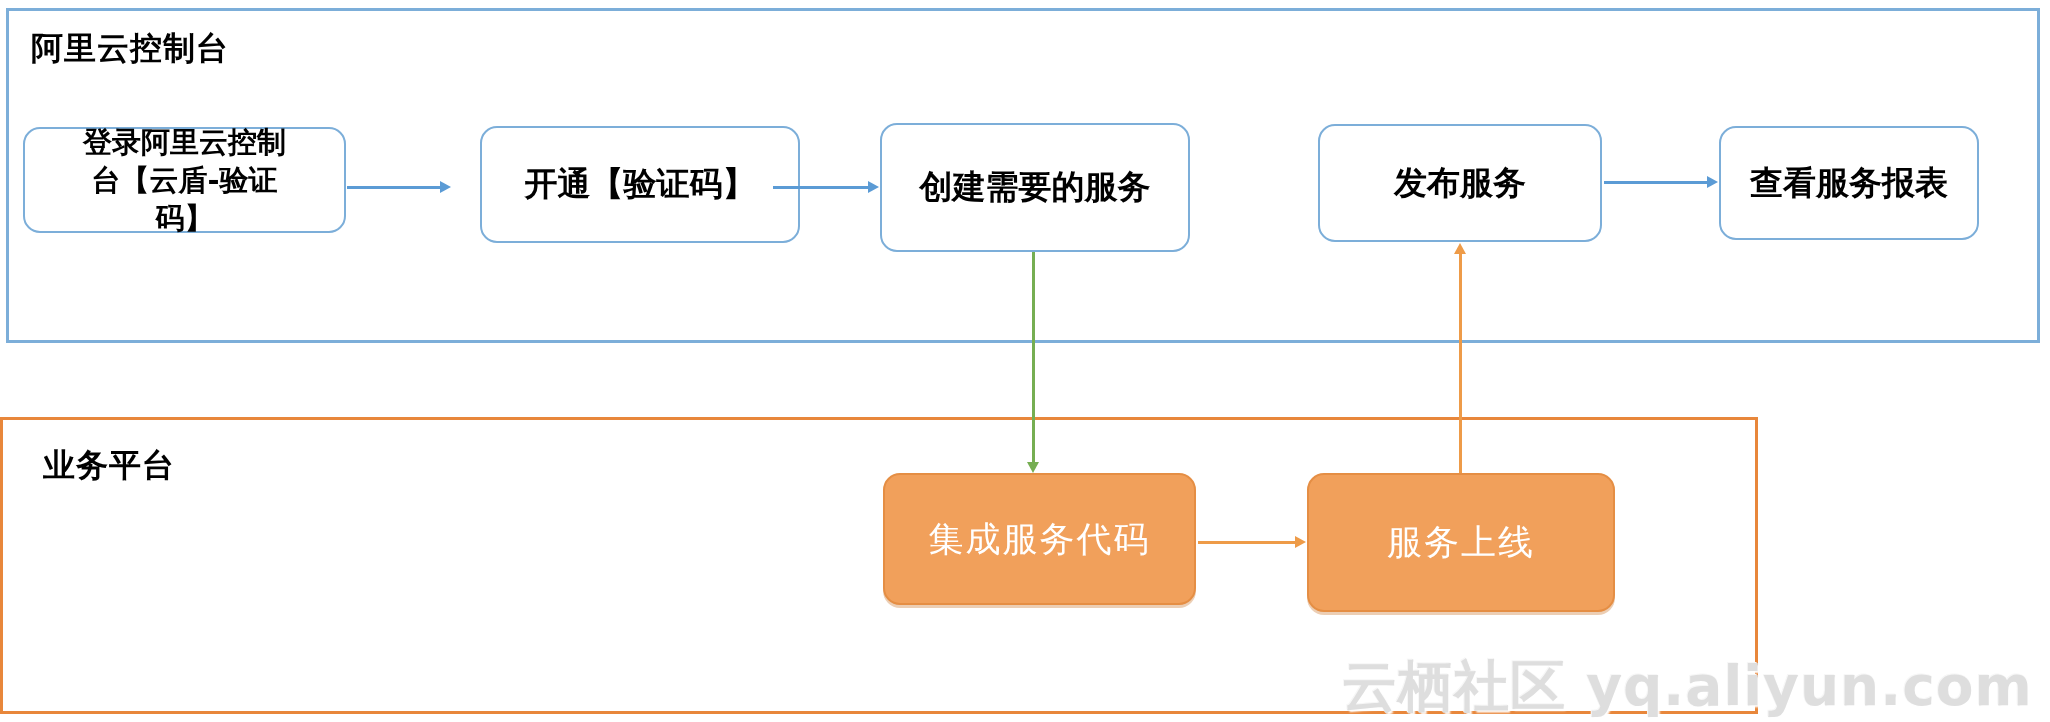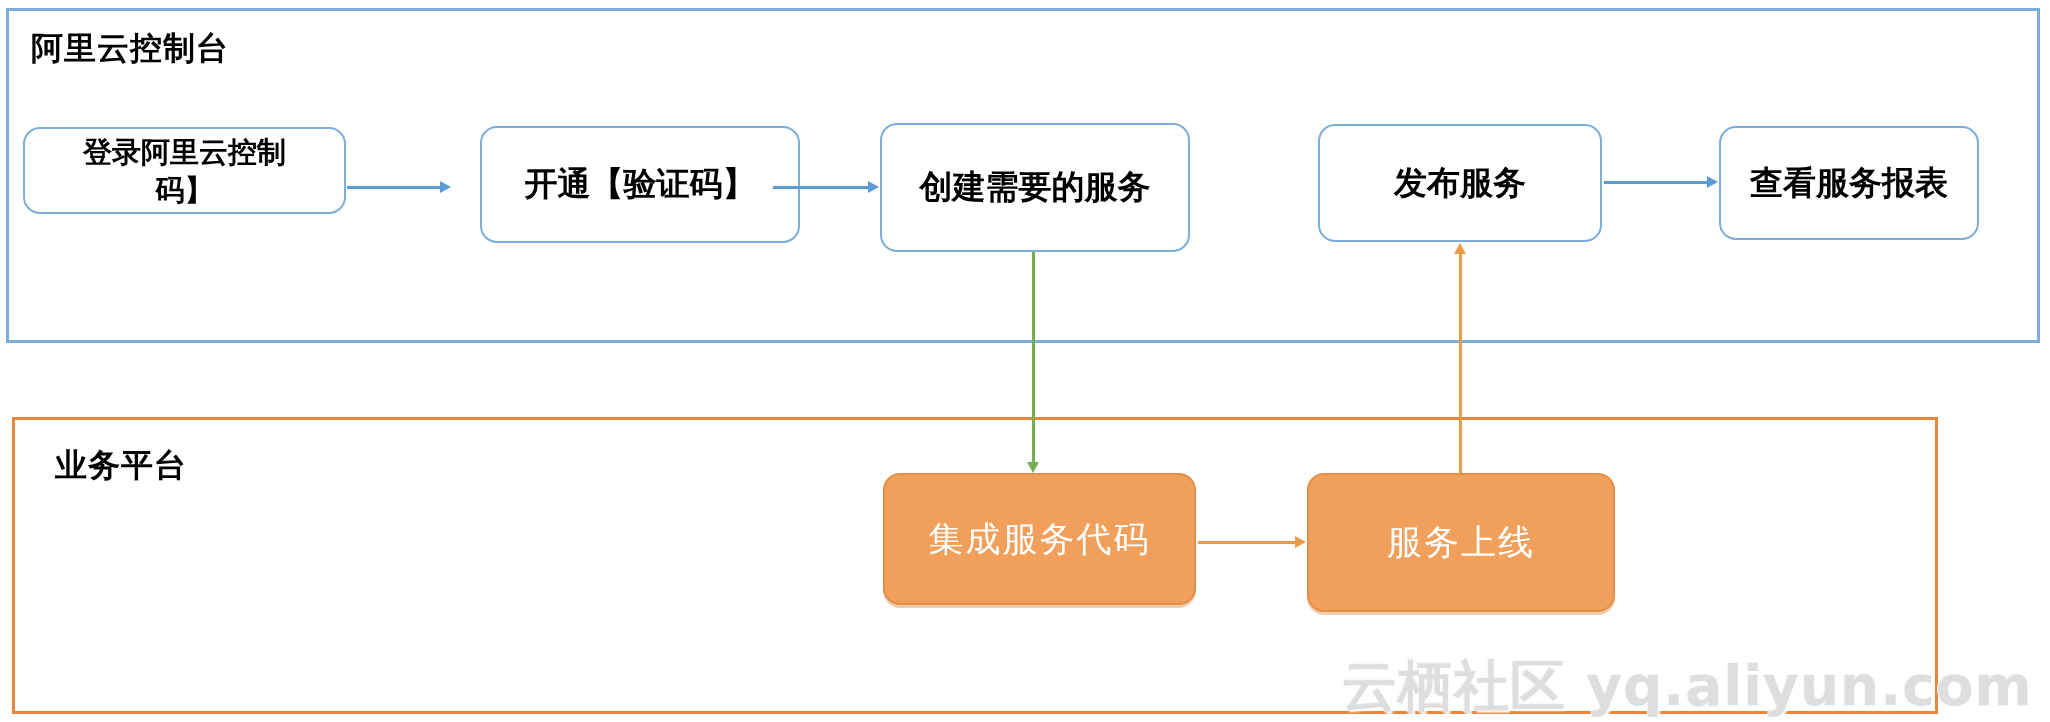--- a/index.html
+++ b/index.html
@@ -12,34 +12,34 @@
     --orange-arrow:#ee9b48;
     --wm-gray:#dedede;
   }
   *{margin:0;padding:0;box-sizing:border-box;}
   html,body{background:#ffffff;}
   body{font-family:"DejaVu Sans",sans-serif;}
   .canvas{position:relative;width:2050px;height:722px;background:#ffffff;overflow:hidden;}
 
   .lane{position:absolute;background:#ffffff;}
   .lane-console{left:6px;top:8px;width:2034px;height:335px;border:3px solid var(--blue-border);}
-  .lane-business{left:12px;top:417px;width:1926px;height:297px;border:3px solid var(--orange-border);text-align:right;}
+  .lane-business{left:0;top:417px;width:1758px;height:297px;border:3px solid var(--orange-border);text-align:right;}
 
   .lane-title{position:absolute;font-weight:700;color:#000;font-size:32px;letter-spacing:1px;white-space:nowrap;}
   .lane-title-console{left:22px;top:16px;}
   .lane-title-business{left:40px;top:24px;}
 
   .node{position:absolute;display:flex;align-items:center;justify-content:center;
         text-align:center;border-radius:17px;}
   .node-blue{background:#ffffff;border:2px solid var(--blue-border);color:#000;font-weight:700;font-size:33px;}
   .node-orange{background:var(--orange-fill);border:2px solid var(--orange-node-border);
         color:#ffffff;font-weight:400;font-size:35px;letter-spacing:2px;
         box-shadow:0 3px 0 rgba(200,115,40,0.35);}
 
-  .node-login{left:23px;top:127px;width:323px;height:87px;font-size:29px;line-height:38px;}
+  .node-login{left:23px;top:127px;width:323px;height:106px;font-size:29px;line-height:38px;}
   .node-activate{left:480px;top:126px;width:320px;height:117px;}
   .node-create{left:880px;top:123px;width:310px;height:129px;}
   .node-publish{left:1318px;top:124px;width:284px;height:118px;}
   .node-report{left:1719px;top:126px;width:260px;height:114px;}
   .node-integrate{left:883px;top:473px;width:313px;height:132px;}
   .node-online{left:1307px;top:473px;width:308px;height:139px;text-align:right;}
 
   
   .arrow-h{position:absolute;height:3px;}
   .arrow-h .shaft{position:absolute;left:0;top:0;right:9px;height:3px;}
@@ -79,20 +79,21 @@
     <div class="lane-title lane-title-console">阿里云控制台</div>
   </div>
 
   <div class="lane lane-business">
     <div class="lane-title lane-title-business">业务平台</div>
   </div>
 
   <div class="node node-blue node-login">
     <div>
       <div>登录阿里云控制</div>
+      <div>台【云盾-验证</div>
       <div>码】</div>
     </div>
   </div>
 
   <div class="node node-blue node-activate">
     <span>开通【验证码】</span>
   </div>
 
   <div class="node node-blue node-create">
     <span>创建需要的服务</span>

